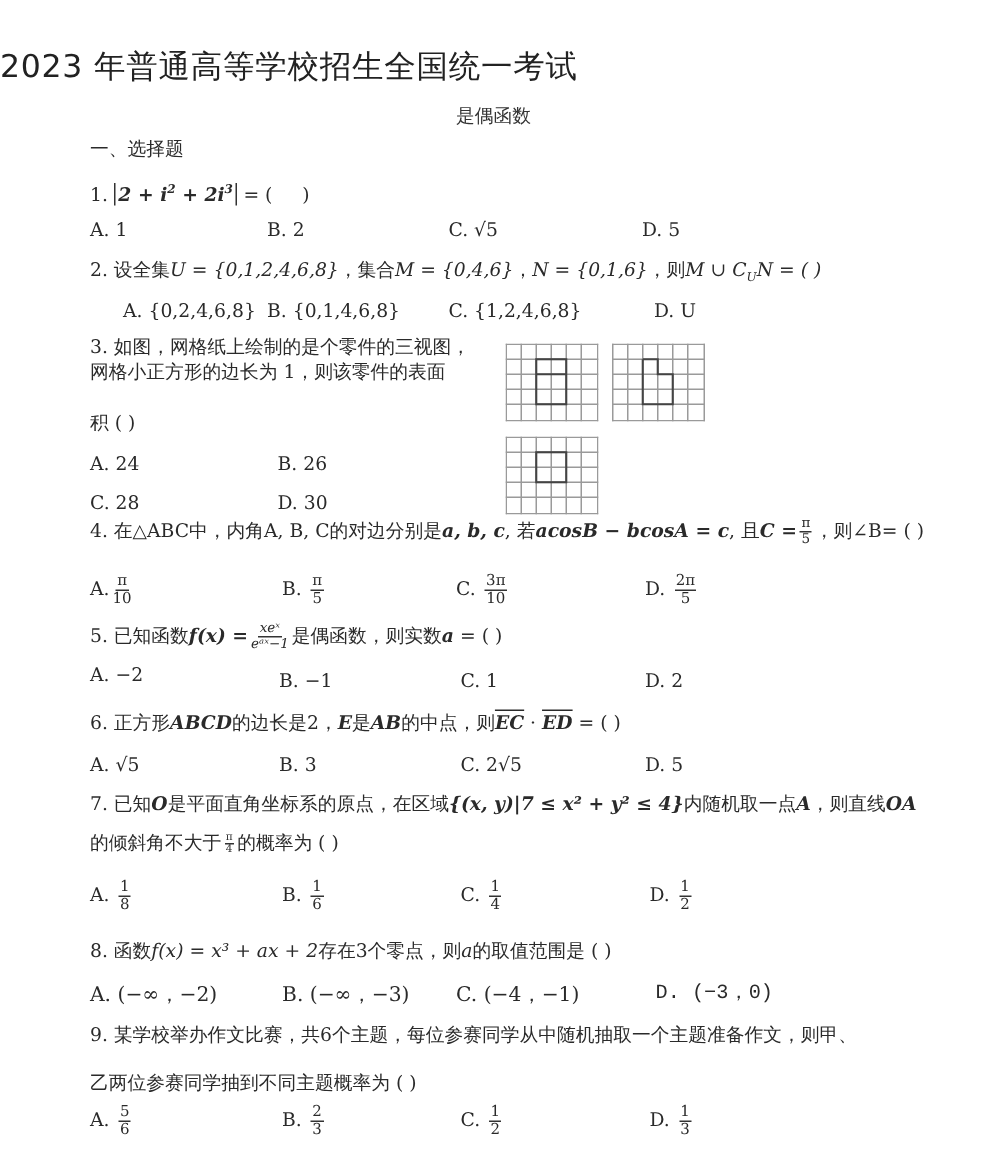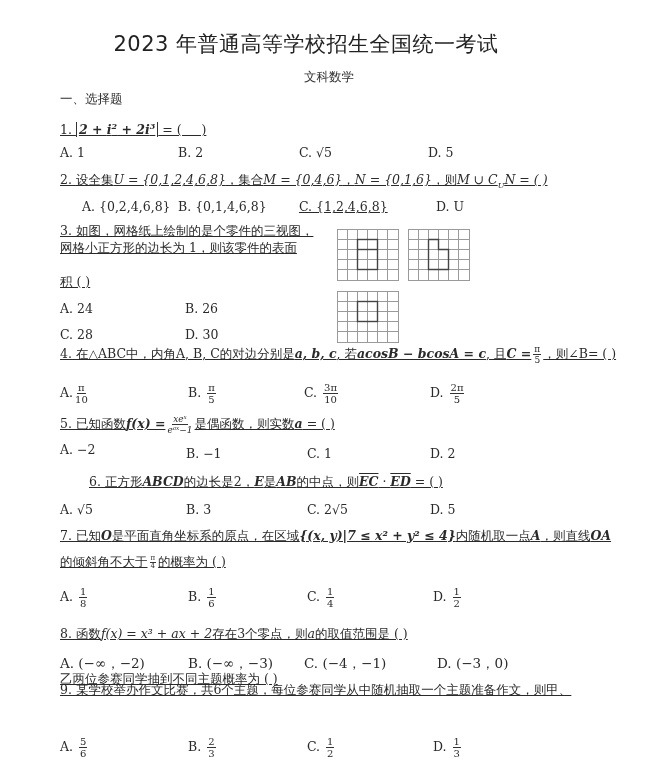--- a/index.html
+++ b/index.html
@@ -1,58 +1,58 @@
 <!DOCTYPE html>
 <html><head>
 <meta charset="utf-8">
 <style>
   html, body { margin: 0; padding: 0; background: #ffffff; }
   body { width: 658px; height: 771px; position: relative; overflow: hidden;
          font-family: "DejaVu Serif", "Liberation Serif", serif; color: #2a2a2a; }
   .abs { position: absolute; white-space: nowrap; }
-  .title { top: 30px; left: 0; width: 612px; text-align: center; font-size: 21px;
+  .title { top: 30px; left: 0; width: 612px; text-align: left; font-size: 21px;
            font-family: "DejaVu Sans", "Liberation Sans", sans-serif; color: #222; letter-spacing: 0.5px; }
   .subtitle { top: 69px; left: 0; width: 658px; text-align: center; font-size: 12.5px; color: #333; }
   .section { top: 91px; left: 60px; font-size: 12.5px; }
-  .q { font-size: 12.5px; left: 60px; line-height: 16px; text-decoration: underline; }
+  .q { font-size: 12.5px; left: 60px; line-height: 16px; }
   .opt { font-size: 12.5px; line-height: 16px; }
   .m { font-family: "DejaVu Serif", "Liberation Serif", serif; font-style: italic; }
   .mb { font-family: "DejaVu Serif", "Liberation Serif", serif; font-style: italic; font-weight: bold; }
   .frac { display: inline-flex; flex-direction: column; align-items: center; vertical-align: middle;
           font-size: 9px; line-height: 10px; margin: 0 2px; }
   .frac .num { border-bottom: 1px solid #333; padding: 0 1px; }
   .frac.big { font-size: 10px; line-height: 11px; }
   .abs-bar { border-left: 1.5px solid #333; border-right: 1.5px solid #333; padding: 0 2px; }
   .over { text-decoration: overline; }
   sup { font-size: 8px; }
   sub { font-size: 8px; }
   .grid { position: absolute; }
   .grid svg { display: block; }
 </style>
 </head>
 <body>
 
 <div class="abs title">2023 年普通高等学校招生全国统一考试</div>
-<div class="abs subtitle">文科数学</div>
+<div class="abs subtitle">是偶函数</div>
 <div class="abs section">一、选择题</div>
 
 <div class="abs q" style="top:118px;">
   <span>1. </span><span class="abs-bar mb">2 + <span class="m">i</span><sup>2</sup> + 2<span class="m">i</span><sup>3</sup></span> = (&nbsp;&nbsp;&nbsp;&nbsp;&nbsp;)
 </div>
 <div class="abs opt" style="top:145px; left:60px;">A. 1</div>
 <div class="abs opt" style="top:145px; left:178px;">B. 2</div>
 <div class="abs opt" style="top:145px; left:299px;">C. √5</div>
 <div class="abs opt" style="top:145px; left:428px;">D. 5</div>
 
 <div class="abs q" style="top:172px;">
   <span>2. </span><span>设全集</span><span class="m">U = {0,1,2,4,6,8}</span><span>，集合</span><span class="m">M = {0,4,6}</span><span>，</span><span class="m">N = {0,1,6}</span><span>，则</span><span class="m">M ∪ C</span><sub class="m">U</sub><span class="m">N = (   )</span>
 </div>
 <div class="abs opt" style="top:199px; left:60px;margin-left:22px;">A. {0,2,4,6,8}</div>
 <div class="abs opt" style="top:199px; left:178px;">B. {0,1,4,6,8}</div>
-<div class="abs opt" style="top:199px; left:299px;text-decoration:underline;">C. {1,2,4,6,8}</div>
+<div class="abs opt" style="top:199px; left:299px;">C. {1,2,4,6,8}</div>
 <div class="abs opt" style="top:199px; left:436px;">D. U</div>
 
 <div class="abs q" style="top:223px;">3. 如图，网格纸上绘制的是个零件的三视图，</div>
 <div class="abs q" style="top:240px;">网格小正方形的边长为 1，则该零件的表面</div>
 <div class="abs q" style="top:274px;">积 (    )</div>
 <div class="abs opt" style="top:301px; left:60px;">A. 24</div>
 <div class="abs opt" style="top:301px; left:185px;">B. 26</div>
 <div class="abs opt" style="top:327px; left:60px;">C. 28</div>
 <div class="abs opt" style="top:327px; left:185px;">D. 30</div>
 
@@ -151,21 +151,21 @@
   <span>5. 已知函数</span><span class="mb">f(x) =</span><span class="frac m">
       <span class="num">xeˣ</span>
       <span>eᵃˣ−1</span>
     </span><span>是偶函数，则实数</span><span class="mb">a</span><span> = (   )</span>
 </div>
 <div class="abs opt" style="top:442px; left:60px;">A. −2</div>
 <div class="abs opt" style="top:446px; left:186px;">B. −1</div>
 <div class="abs opt" style="top:446px; left:307px;">C. 1</div>
 <div class="abs opt" style="top:446px; left:430px;">D. 2</div>
 
-<div class="abs q" style="top:474px;margin-left:29px;">
+<div class="abs q" style="top:474px;">
   <span>6. 正方形</span><span class="mb">ABCD</span><span>的边长是2，</span><span class="mb">E</span><span>是</span><span class="mb">AB</span><span>的中点，则</span><span class="mb over">EC</span><span> · </span><span class="mb over">ED</span><span> = (   )</span>
 </div>
 <div class="abs opt" style="top:502px; left:60px;">A. √5</div>
 <div class="abs opt" style="top:502px; left:186px;">B. 3</div>
 <div class="abs opt" style="top:502px; left:307px;">C. 2√5</div>
 <div class="abs opt" style="top:502px; left:430px;">D. 5</div>
 
 <div class="abs q" style="top:528px;">
   <span>7. 已知</span><span class="mb">O</span><span>是平面直角坐标系的原点，在区域</span><span class="mb">{(x, y)|7 ≤ x² + y² ≤ 4}</span><span>内随机取一点</span><span class="mb">A</span><span>，则直线</span><span class="mb">OA</span>
 </div>
@@ -191,24 +191,24 @@
       <span class="num">1</span>
       <span>2</span>
     </span></div>
 
 <div class="abs q" style="top:626px;">
   <span>8. 函数</span><span class="m">f(x) = x³ + ax + 2</span><span>存在3个零点，则</span><span class="m">a</span><span>的取值范围是 (   )</span>
 </div>
 <div class="abs opt" style="top:655px; left:60px; font-size:13.5px;">A. (−∞，−2)</div>
 <div class="abs opt" style="top:655px; left:188px; font-size:13.5px;">B. (−∞，−3)</div>
 <div class="abs opt" style="top:655px; left:304px; font-size:13.5px;">C. (−4，−1)</div>
-<div class="abs opt" style="top:655px; left:437px; font-size:13.5px;">D. (−3，0)</div>
+<div class="abs opt" style="top:655px; left:437px; font-size:13.5px;font-family:Liberation Mono, monospace;">D. (−3，0)</div>
 
 <div class="abs q" style="top:682px;">9. 某学校举办作文比赛，共6个主题，每位参赛同学从中随机抽取一个主题准备作文，则甲、</div>
-<div class="abs q" style="top:671px;">乙两位参赛同学抽到不同主题概率为 (   )</div>
+<div class="abs q" style="top:714px;">乙两位参赛同学抽到不同主题概率为 (   )</div>
 <div class="abs opt" style="top:736px; left:60px;"><span>A.</span> <span class="frac big">
       <span class="num">5</span>
       <span>6</span>
     </span></div>
 <div class="abs opt" style="top:736px; left:188px;"><span>B.</span> <span class="frac big">
       <span class="num">2</span>
       <span>3</span>
     </span></div>
 <div class="abs opt" style="top:736px; left:307px;"><span>C.</span> <span class="frac big">
       <span class="num">1</span>

